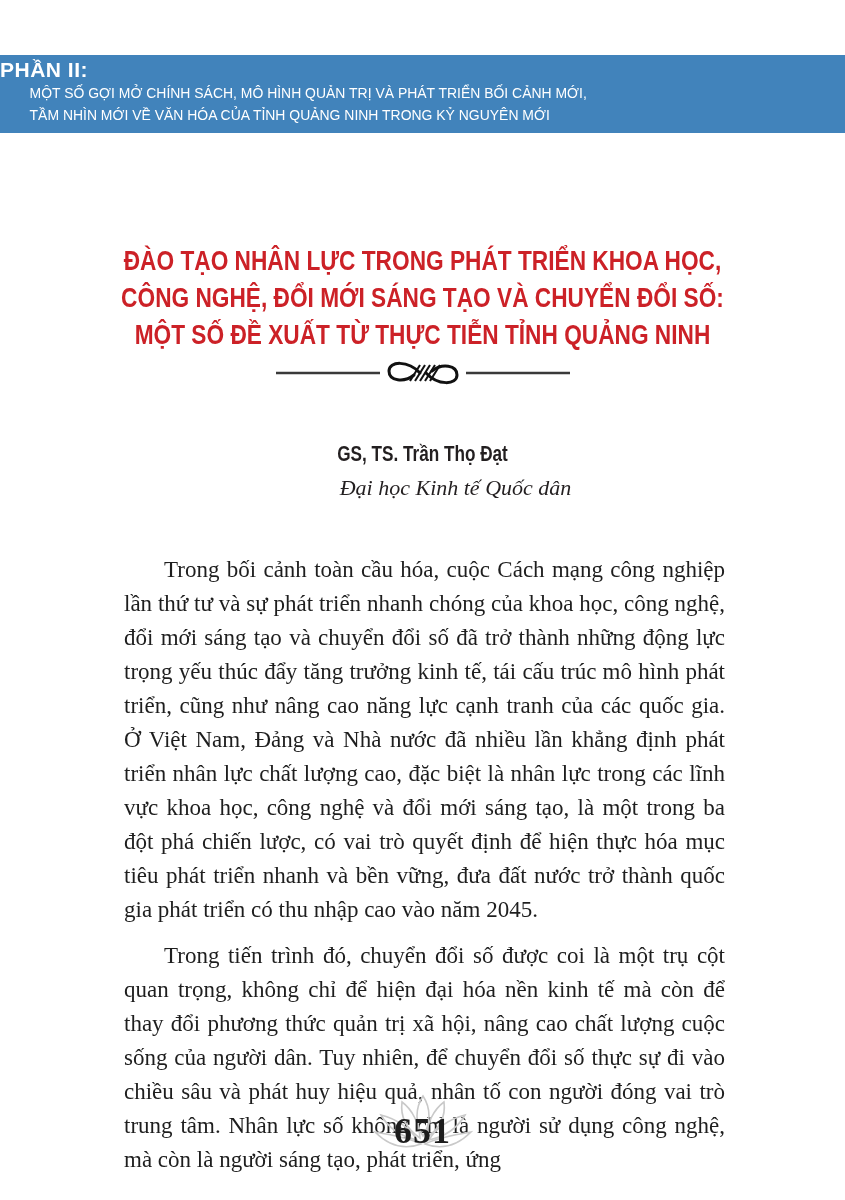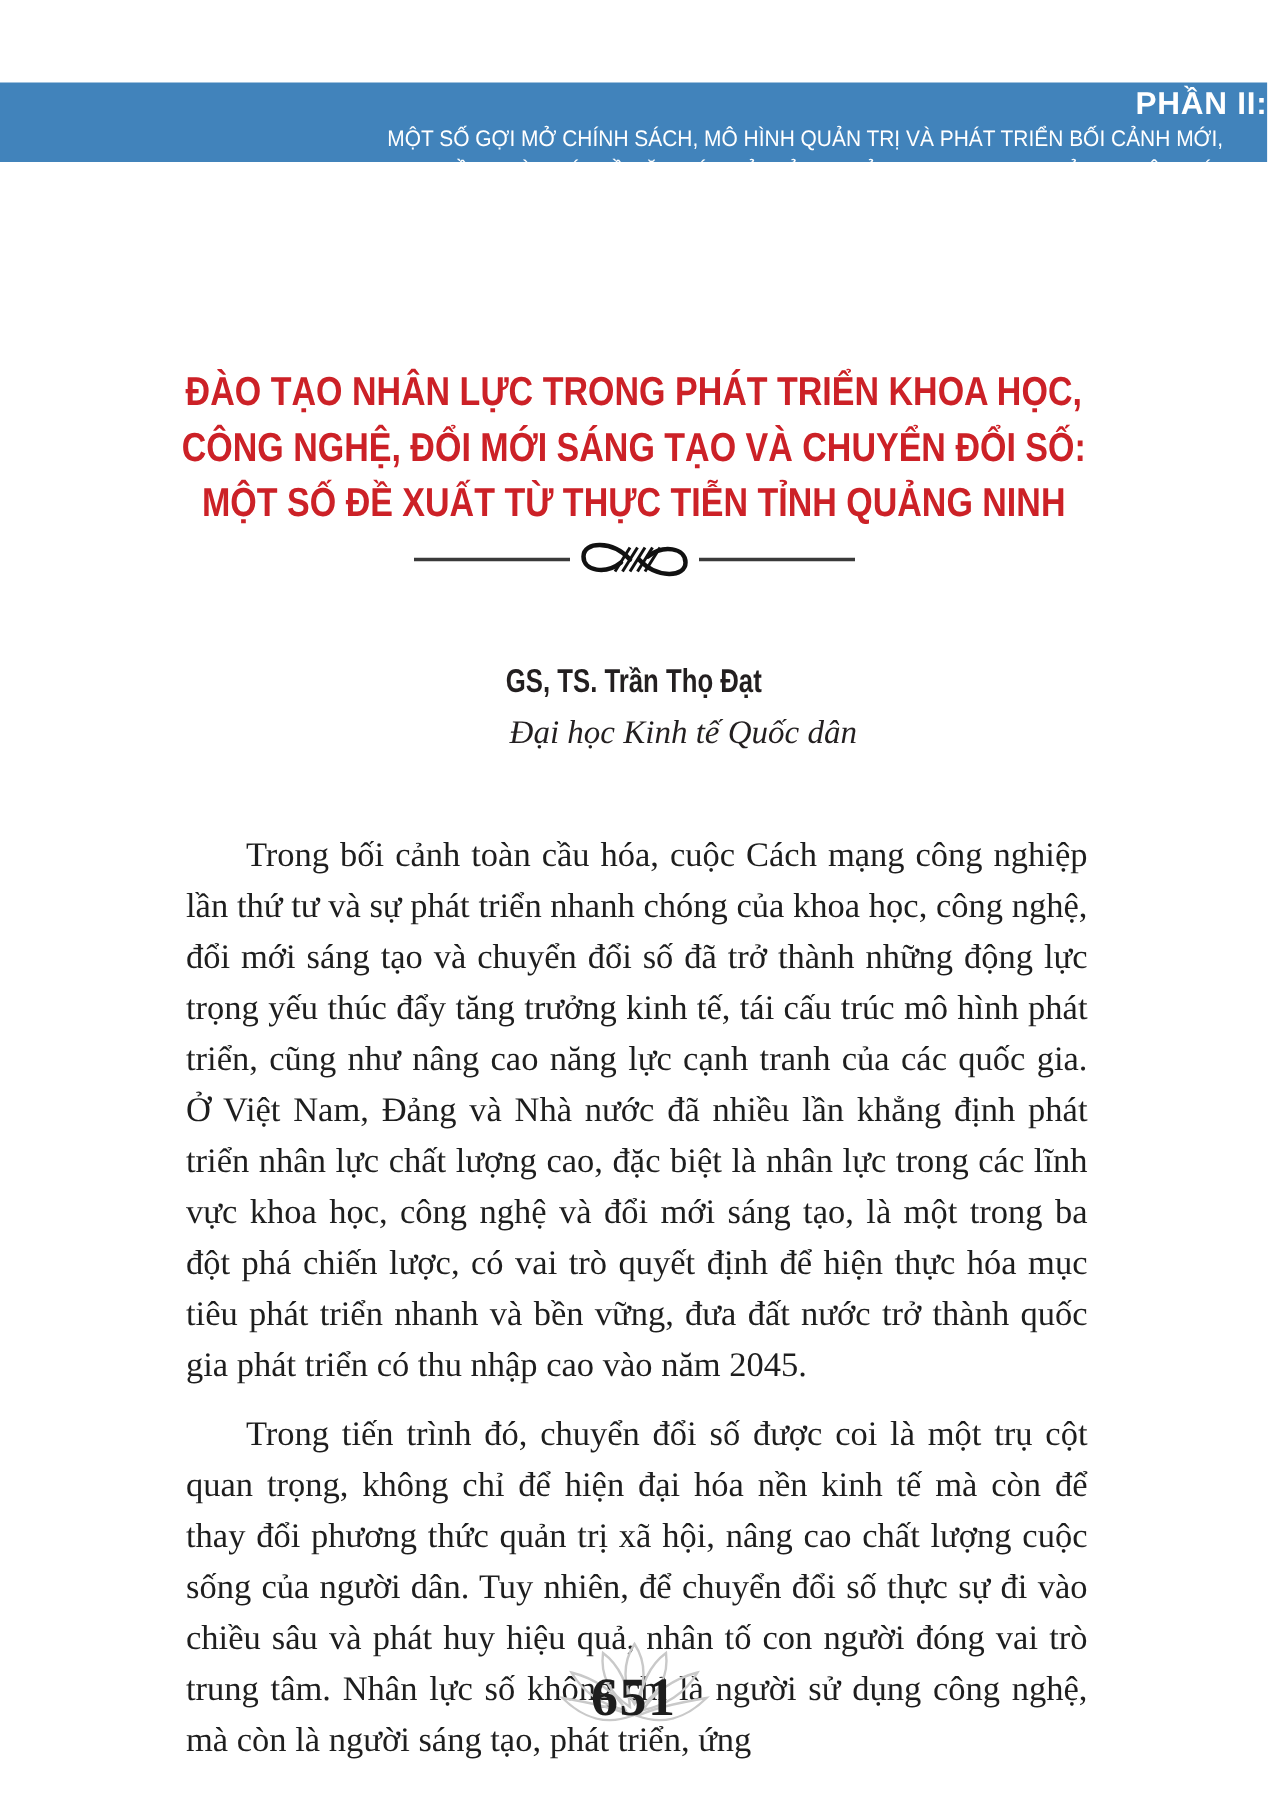--- a/index.html
+++ b/index.html
@@ -10,24 +10,24 @@
     background: #ffffff;
     overflow: hidden;
     font-family: "Liberation Serif", serif;
     color: #1e1e1e;
   }
 
   
   .band {
     position: absolute;
     left: 0; top: 55px;
-    width: 845px; height: 53px;
+    width: 845px; height: 78px;
     background: #4183BB;
     color: #ffffff;
-    text-align: right;
+    text-align: left;
     font-family: "Liberation Sans", sans-serif;
     padding-top: 3px;
     box-sizing: border-box;
   }
   .band-part {
     font-size: 21px;
     font-weight: bold;
     line-height: 24px;
     letter-spacing: 0.5px;
   }

